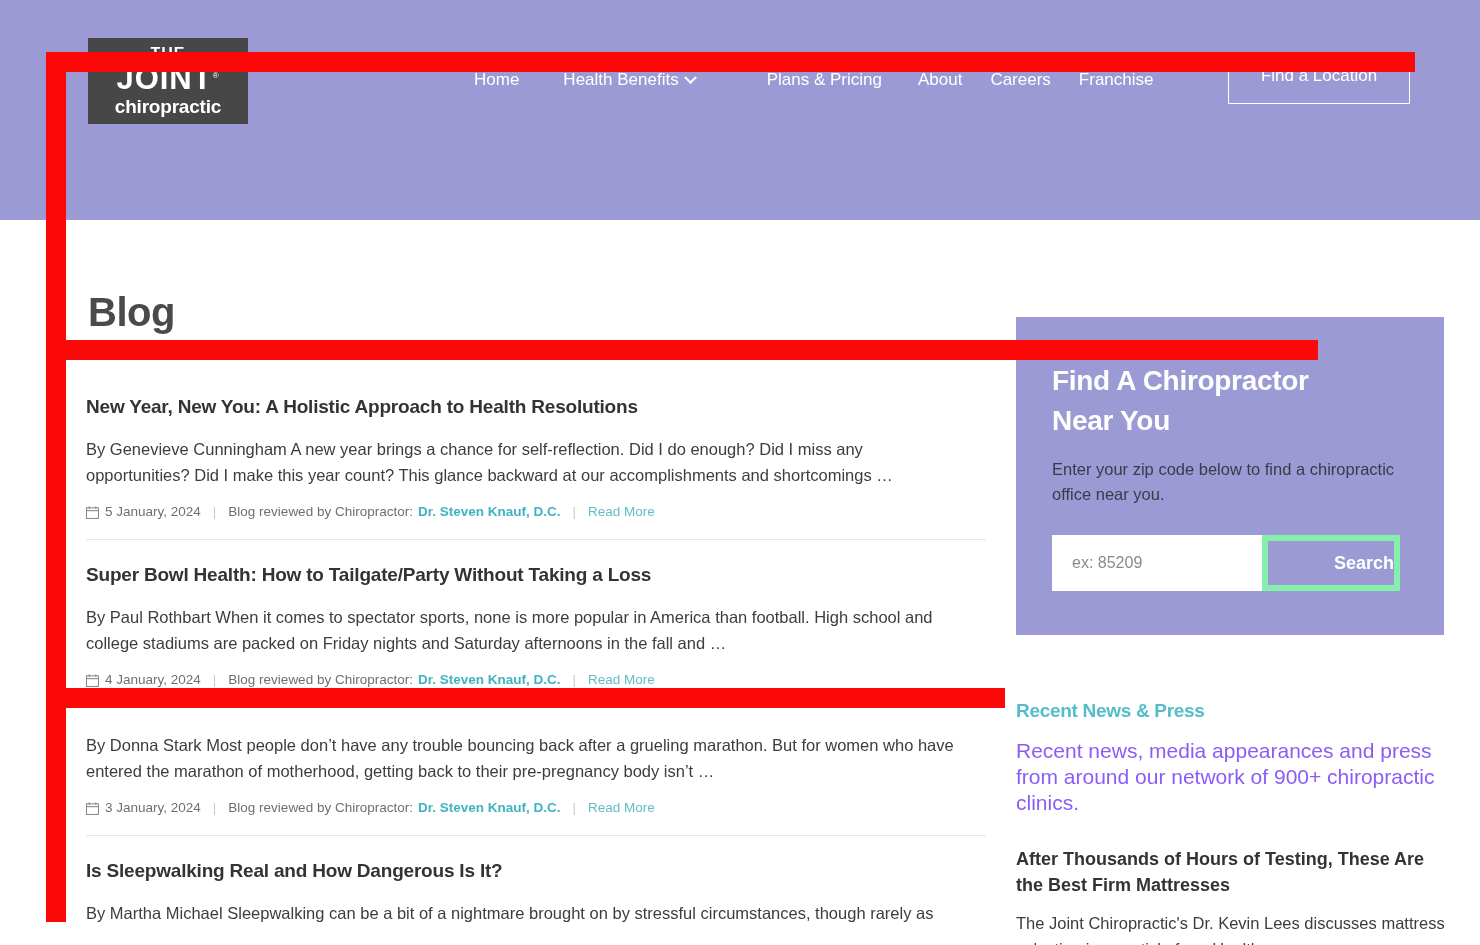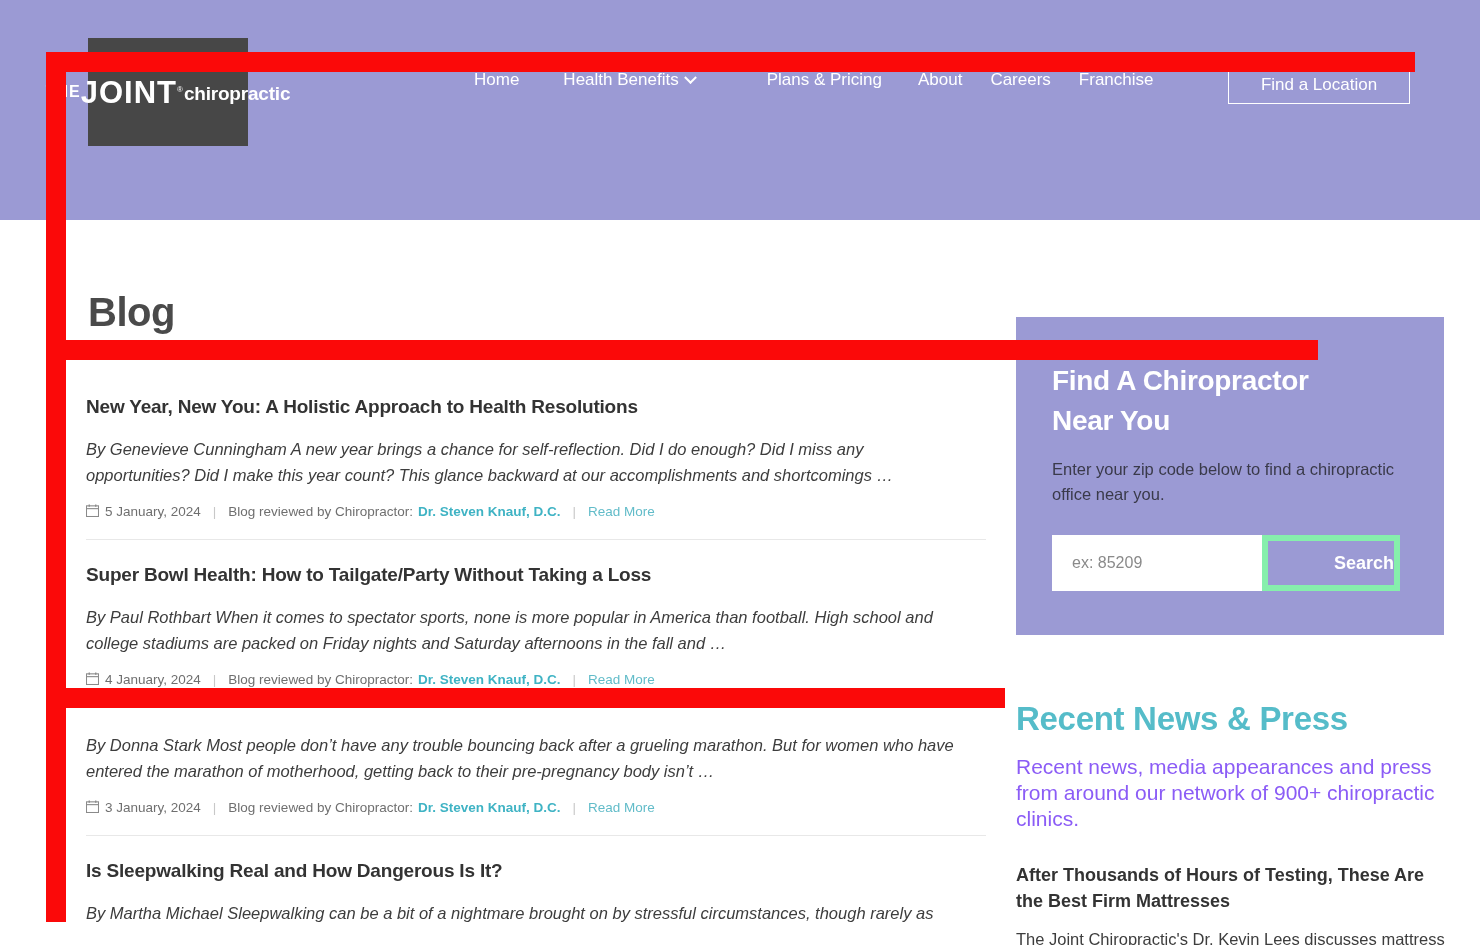--- a/index.html
+++ b/index.html
@@ -10,23 +10,23 @@
     font-family: "Liberation Sans", sans-serif;
   }
   #page { position: relative; width: 1480px; height: 945px; overflow: hidden; background:#fff; }
 
   
   .header {
     position: absolute; left: 0; top: 0; width: 1480px; height: 220px;
     background: #9b9ad4;
   }
   .logo-box {
-    position: absolute; left: 88px; top: 38px; width: 160px; height: 108px;
+    position: absolute; left: 88px; top: 38px; width: 160px; height: 86px;
     background: #474747;
-    display: flex; flex-direction: row; align-items: center; justify-content: center;
+    display: flex; flex-direction: column; align-items: center; justify-content: center;
     line-height: 1;
   }
   .logo-the {
     color: #ffffff; font-size: 16px; font-weight: bold; letter-spacing: 1px;
     margin-bottom: 1px;
   }
   .logo-joint {
     color: #ffffff; font-size: 31px; font-weight: bold; letter-spacing: 1px;
     position: relative;
   }
@@ -45,43 +45,42 @@
     cursor: pointer; display: inline-flex; align-items: center; gap: 7px;
   }
   .chev {
     display:inline-block; width:9px; height:9px;
     border-right:2px solid #fff; border-bottom:2px solid #fff;
     transform: rotate(45deg) translate(-2px,-2px);
   }
   .nav-cta {
     position: absolute; left: 1228px; top: 65px; width: 182px; height: 39px;
     border: 1px solid #ffffff; color: #ffffff; font-size: 17px;
-    display: flex; align-items: center; justify-content: center; cursor: pointer;
+    display: flex; justify-content: center; cursor: pointer;
   }
 
   
   .page-title {
     position: absolute; left: 88px; top: 290px;
     font-size: 40px; font-weight: bold; color: #4a4a4a; letter-spacing: -0.5px;
   }
 
   .posts { position: absolute; left: 86px; top: 396px; width: 900px; }
   .post { margin-bottom: 22px; }
   .post-title {
     font-size: 19px; font-weight: bold; color: #333333; letter-spacing: -0.2px;
     margin-bottom: 18px; cursor: pointer;
   }
   .post-excerpt {
     font-size: 16.5px; color: #3d3d3d; line-height: 26px; margin-bottom: 16px;
     max-width: 880px;
-    font-style: italic;
   }
   .post-meta {
     font-size: 13.5px; color: #6f6f6f;
-    display: flex; align-items: flex-start; gap: 0px; white-space: nowrap;
+    display: flex; align-items: flex-end; gap: 0px; white-space: nowrap;
   }
   .cal-ico { margin-right: 6px; display:inline-flex; align-items:center; }
   .meta-sep { color: #c8c8c8; margin: 0 12px; }
   .meta-doc { color: #3fb3c4; font-weight: bold; cursor: pointer; }
   .meta-more { color: #62bcc9; cursor: pointer; }
   .post-sep { height: 1px; background: #e8e8e8; margin: 20px 0 24px 0; }
 
   
   .find-widget {
     position: absolute; left: 1016px; top: 317px; width: 428px; height: 318px;
@@ -102,21 +101,21 @@
   }
   .zip-input::placeholder { color: #8a8a8a; }
   .search-btn {
     width: 138px; height: 56px; background: transparent; border: 6px solid #86efac;
     color: #ffffff; font-size: 18px; font-weight: bold;
     font-family: "Liberation Sans", sans-serif; cursor: pointer; text-align: right;
   }
 
   .news { position: absolute; left: 1016px; top: 700px; width: 432px; }
   .news-title {
-    color: #55bcc9; font-size: 33px; font-weight: bold; letter-spacing: -0.3px;
+    color: #55bcc9; font-size: 19px; font-weight: bold; letter-spacing: -0.3px;
   }
   .news-intro {
     font-size: 21px; color: #8b5cf6; line-height: 26px; margin-top: 16px;
   }
   .news-item-title {
     font-size: 18px; font-weight: bold; color: #333333; line-height: 26px;
     margin-top: 30px; cursor: pointer;
   }
   .news-item-body {
     font-size: 16.5px; color: #3d3d3d; line-height: 26px; margin-top: 12px;

